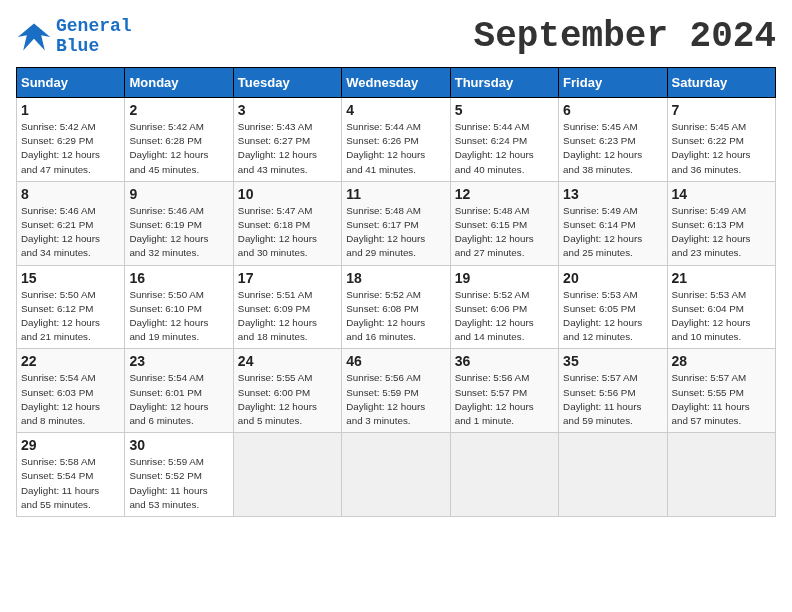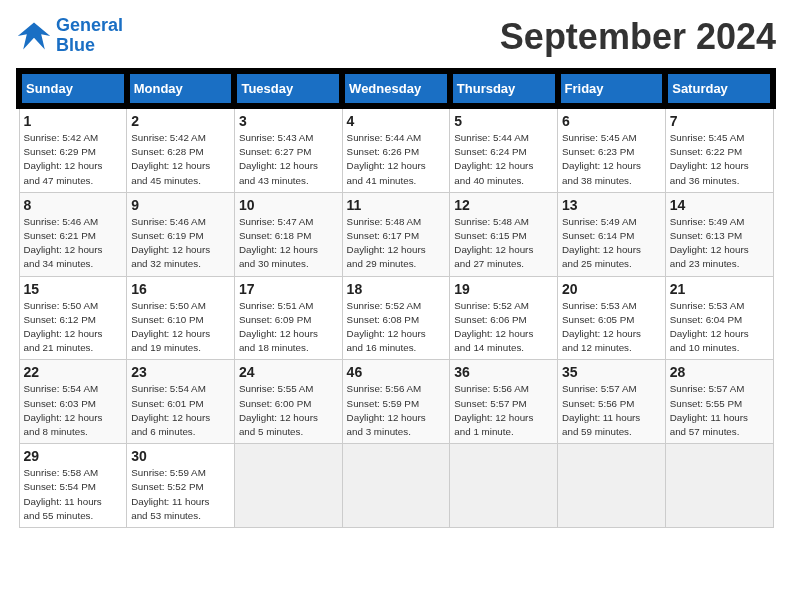--- a/index.html
+++ b/index.html
@@ -5,23 +5,24 @@
     * { box-sizing: border-box; margin: 0; padding: 0; }
     body {
       font-family: Arial, sans-serif;
       background: #fff;
       width: 792px;
       min-height: 612px;
       padding: 16px;
     }
     .header {
       display: flex;
-      align-items: flex-start;
+      align-items: flex-end;
       justify-content: space-between;
       margin-bottom: 10px;
+      font-family: Liberation Mono, monospace;
     }
     .logo {
       display: flex;
       align-items: center;
       gap: 4px;
     }
     .logo-text {
       font-size: 18px;
       font-weight: bold;
       color: #333;
@@ -48,21 +49,21 @@
       border-collapse: collapse;
       font-size: 10.5px;
     }
     thead tr th {
       background-color: #1a6fc4;
       color: #fff;
       padding: 7px 4px;
       text-align: left;
       font-size: 13px;
       font-weight: bold;
-      border: 6px solid #000000;
+      border: 1px solid #000000;
     }
     tbody tr td {
       border: 1px solid #ccc;
       padding: 4px 4px;
       vertical-align: top;
       background: #fff;
       min-height: 70px;
       width: calc(100% / 7);
     }
     tbody tr:nth-child(even) td { background: #f9f9f9; }

